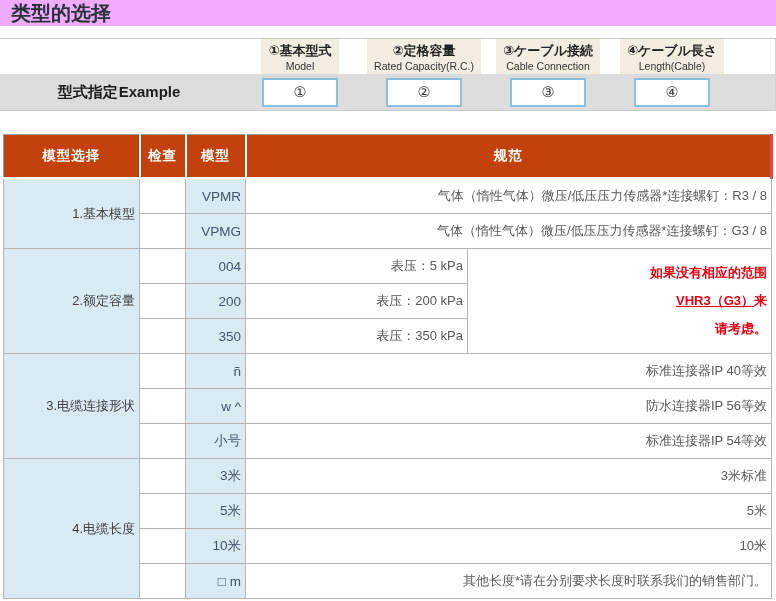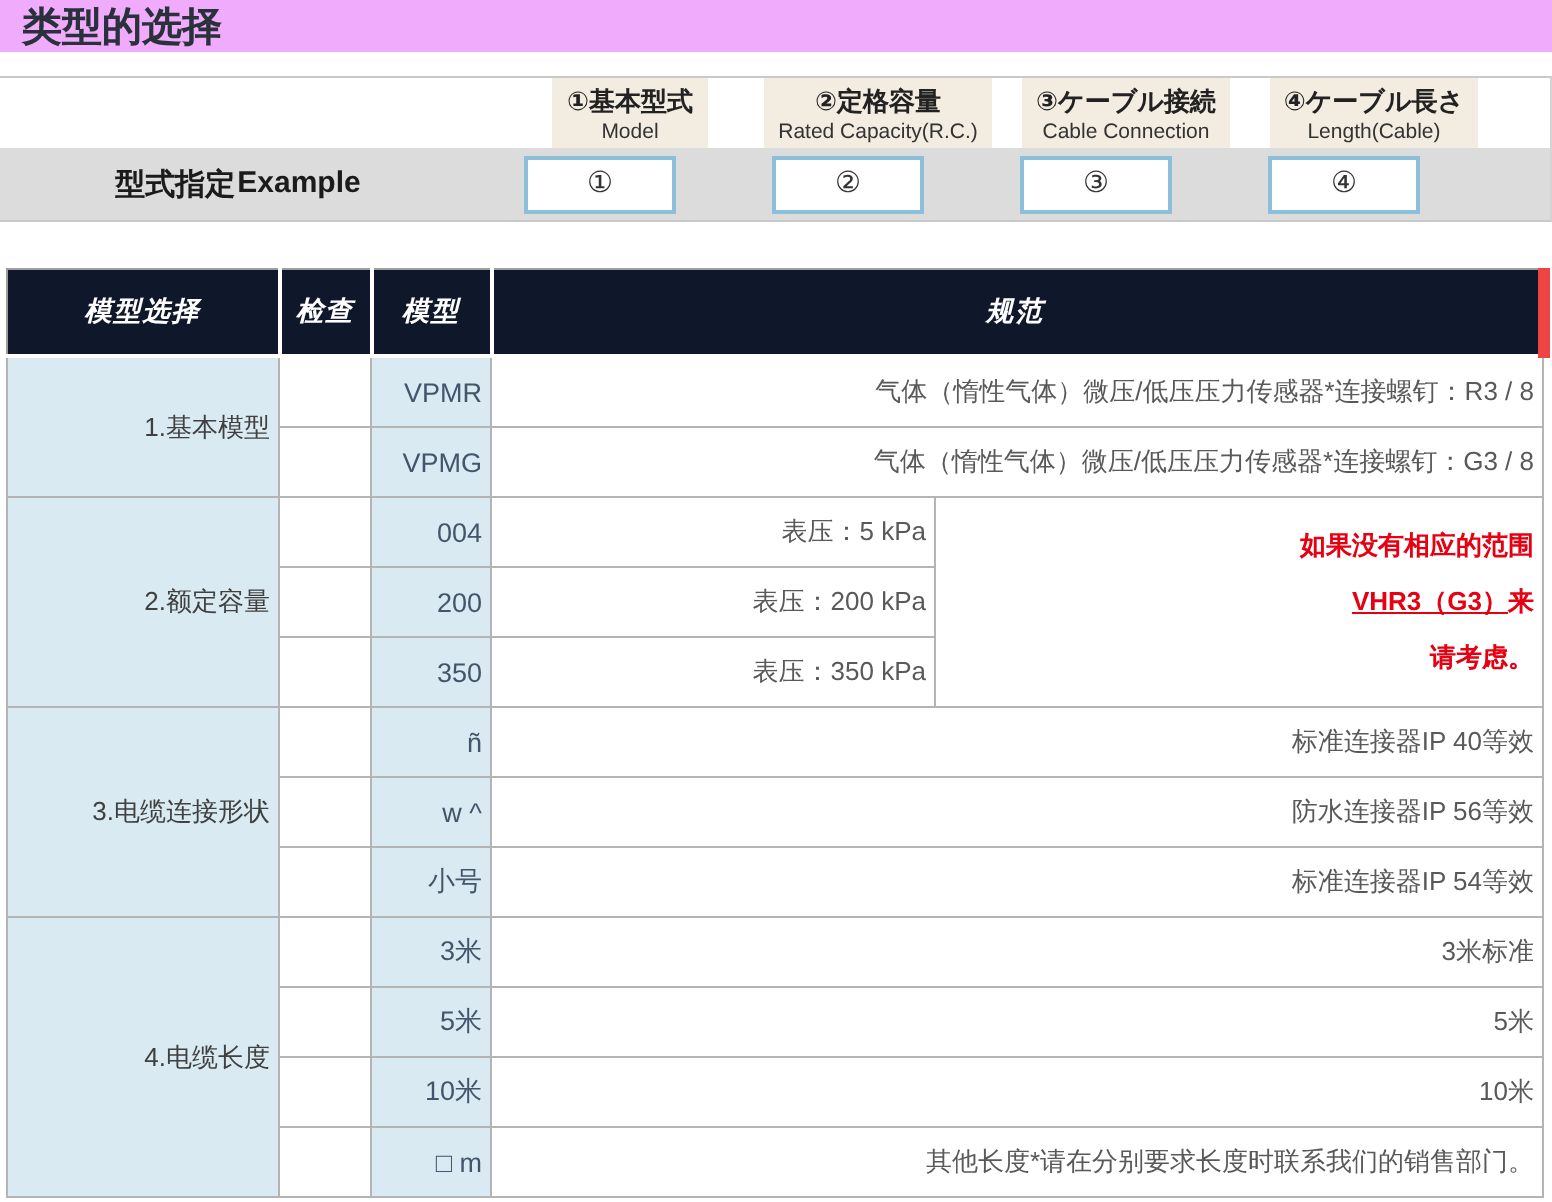--- a/index.html
+++ b/index.html
@@ -11,46 +11,46 @@
 
   
   .title-bar {
     height:26px; background:#f0abfc; display:flex; align-items:center;
     padding:0 11px; font-size:20px; font-weight:bold; color:#29323a;
   }
 
   
   .selector { margin-top:12px; border:1px solid #c9c9c9; border-left:none; border-right:1px solid #d4d4d4; }
   .sel-row { display:flex; }
-  .sel-row.labels { height:35px; background:#ffffff;padding-left:15px; }
+  .sel-row.labels { height:35px; background:#ffffff; }
   .sel-row.example { height:36px; background:#DCDCDC; align-items:center; }
   .sel-left { flex:0 0 238px; display:flex; align-items:center; justify-content:center; }
   .sel-col { flex:0 0 124px; display:flex; justify-content:center; }
   .hdr-label {
     background:#F2EDE0; text-align:center; padding:3px 7px 0; box-sizing:border-box; height:100%;
   }
   .hdr-label .t { font-size:13px; font-weight:bold; color:#222; line-height:1.35; white-space:nowrap; }
   .hdr-label .s { font-size:10.5px; color:#333; line-height:1.15; white-space:nowrap; }
   .example-text { font-weight:bold; font-size:15px; color:#1b1b1b; display:flex; gap:1px;justify-content:space-between; }
   .code-box {
     width:72px; height:25px; background:#ffffff; border:2px solid #8CC0DA;
     display:flex; align-items:center; justify-content:center; font-size:14.5px; color:#333;
   }
 
   
   table.sel-table {
     border-collapse:collapse; table-layout:fixed; width:768px;
     margin:23px 0 0 3px; font-size:13px; border:1px solid #9e9e9e;
   }
   .sel-table th {
-    background:#0f172a; color:#ffffff; font-weight:bold; height:42px;
+    background:#c2410c; color:#ffffff; font-weight:bold; height:42px;
     border-right:2px solid #ffffff; border-bottom:2px solid #ffffff; padding:0;
-    font-size:13.5px; letter-spacing:1px;font-style:italic;
-  }
-  .sel-table th:last-child { border-right:6px solid #ef4444; }
+    font-size:13.5px; letter-spacing:1px;
+  }
+  .sel-table th:last-child { border-right:3px solid #ef4444; }
   .sel-table td {
     border:1px solid #b4b4b4; height:34px; text-align:right;
     padding:0 4px; overflow:hidden; white-space:nowrap;
   }
   td.sec   { background:#D9EAF2; color:#404040; }
   td.chk   { background:#ffffff; }
   td.model { background:#D9EAF2; color:#44546A; font-size:13.5px; }
   td.spec  { background:#ffffff; color:#595959; }
   td.note  { background:#ffffff; color:#E60012; font-weight:bold; line-height:2.15; white-space:normal; }
   .note-link { color:#E60012; text-decoration:underline; cursor:pointer; }

